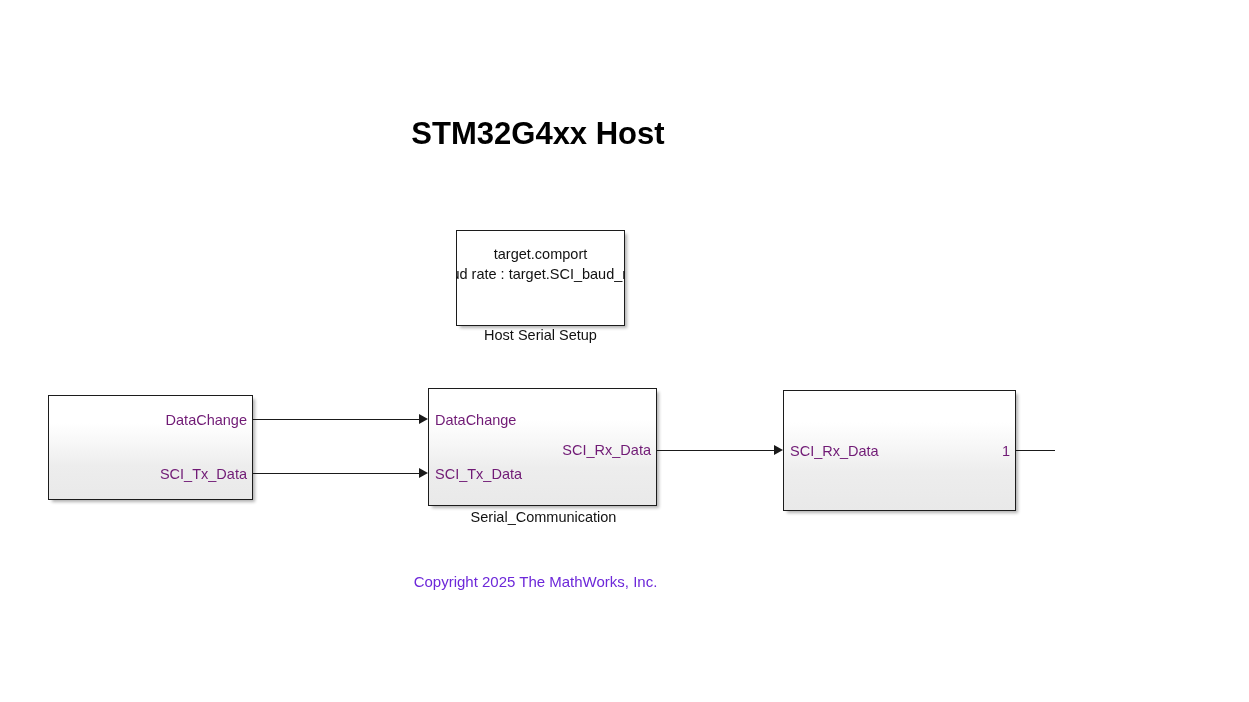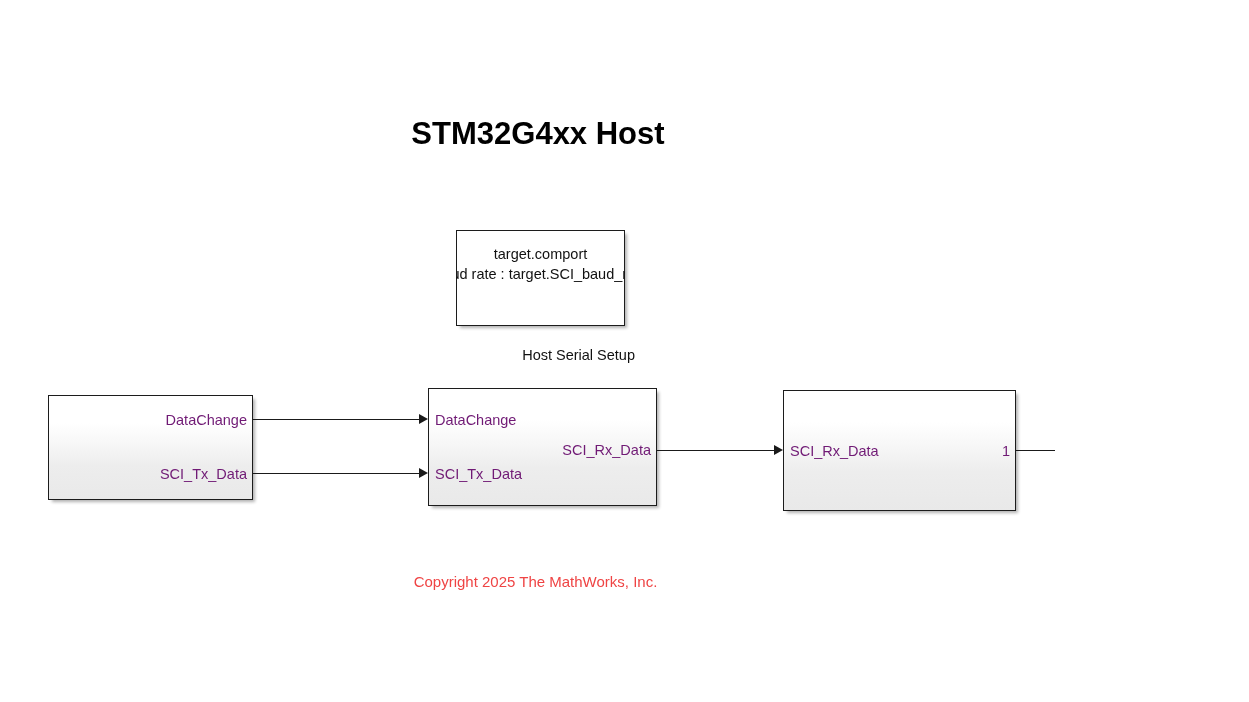--- a/index.html
+++ b/index.html
@@ -32,21 +32,21 @@
     letter-spacing: 0px;
     white-space: nowrap;
   }
   .copyright {
     position: absolute;
     left: 0;
     top: 573px;
     width: 1071px;
     text-align: center;
     font-size: 15px;
-    color: #ef4444;
+    color: #6d28d9;
     white-space: nowrap;
   }
 
   
   .block {
     position: absolute;
     box-sizing: border-box;
     border: 1.6px solid #1c1c1c;
     background: #ffffff;
     box-shadow: 3px 3px 3px -1px rgba(0,0,0,0.30);
@@ -59,25 +59,24 @@
       #ededed 68%,
       #e9e9e9 100%);
   }
   .block.plain {
     background: #ffffff;
     border-width: 1.4px;
   }
 
   .block-caption {
     position: absolute;
-    text-align: right;
+    text-align: center;
     font-size: 14.5px;
     color: #111111;
     white-space: nowrap;
-    margin-top: 20px;
   }
 
   
   .port-label {
     position: absolute;
     font-size: 14.5px;
     color: #701a75;
     white-space: nowrap;
     line-height: 1;
   }
@@ -143,20 +142,21 @@
   <div class="block grad" style="left:48px; top:395px; width:205px; height:105px;">
   </div>
   <div class="port-label out" style="left:53px; top:413px; width:194px;">DataChange</div>
   <div class="port-label out" style="left:53px; top:467px; width:194px;">SCI_Tx_Data</div>
 
   <div class="block grad" style="left:428px; top:388px; width:229px; height:118px;">
   </div>
   <div class="port-label in" style="left:435px; top:413px;">DataChange</div>
   <div class="port-label in" style="left:435px; top:467px;">SCI_Tx_Data</div>
   <div class="port-label out" style="left:450px; top:443px; width:201px;">SCI_Rx_Data</div>
+  <div class="block-caption" style="left:429px; top:509px; width:229px;">Serial_Communication</div>
 
   <div class="block grad" style="left:783px; top:390px; width:233px; height:121px;">
   </div>
   <div class="port-label in" style="left:790px; top:444px;">SCI_Rx_Data</div>
   <div class="port-label out" style="left:810px; top:444px; width:200px;">1</div>
 
   <div class="scope" style="left:1144px; top:424px; width:49px; height:50px;">
   </div>
   <div class="scope-screen" style="left:1153px; top:431px; width:31px; height:24px;">
   </div>

